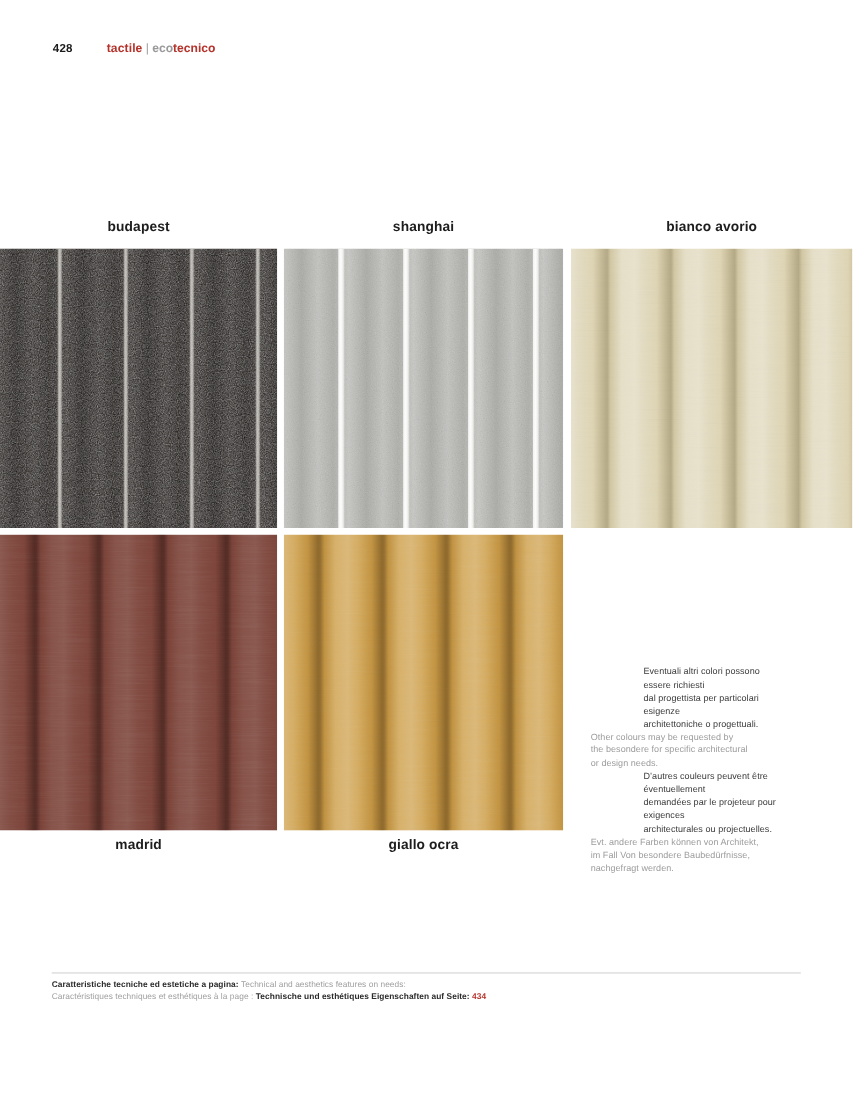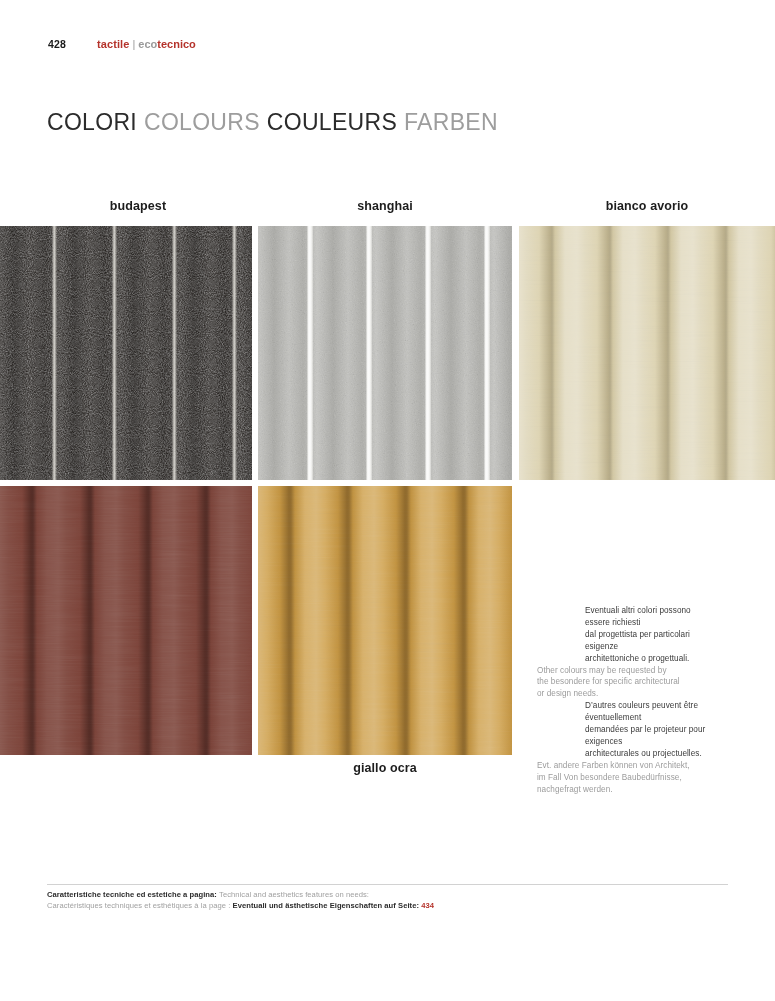--- a/index.html
+++ b/index.html
@@ -90,21 +90,21 @@
     position: absolute;
     font-size: 12.5px;
     font-weight: bold;
     color: #1d1d1d;
     letter-spacing: .1px;
     text-align: center;
     white-space: nowrap;
   }
   .label-top { top: 199px; }
   .label-bottom { top: 761px; }
-  .lab-c1 { left: 0;   width: 252px; padding-left: 12px; }
+  .lab-c1 { left: 0;   width: 252px; }
   .lab-c2 { left: 258px; width: 254px; }
   .lab-c3 { left: 519px; width: 256px; }
 
   
   .swatch {
     position: absolute;
     overflow: hidden;
   }
   .sw-r1 { top: 226px; height: 254px; }
   .sw-r2 { top: 486px; height: 269px; }
@@ -255,21 +255,20 @@
 
 <div class="page">
 
   <div class="running-head">
     <span class="folio">428</span>
     <span class="brand">
       <span class="b-tactile">tactile</span><span class="b-sep">|</span><span class="b-eco">eco</span><span class="b-tecnico">tecnico</span>
     </span>
   </div>
 
-  <h1 class="page-title"><span class="t-dark">COLORI</span><span class="sp"></span><span class="t-grey">COLOURS</span><span class="sp"></span><span class="t-dark">COULEURS</span><span class="sp"></span><span class="t-grey">FARBEN</span></h1>
 
   <div class="swatch-label label-top lab-c1">budapest</div>
   <div class="swatch-label label-top lab-c2">shanghai</div>
   <div class="swatch-label label-top lab-c3">bianco avorio</div>
 
   <div class="swatch sw-r1 sw-c1">
     <div class="tex tex-budapest">
       <div class="grain">
         <svg width="100%" height="100%" preserveAspectRatio="none" viewBox="0 0 252 254">
           <filter id="fBudapest" x="0" y="0" width="100%" height="100%">
@@ -367,36 +366,37 @@
                 <feFuncA type="linear" slope="0.4" intercept="-0.12"></feFuncA>
               </feComponentTransfer>
           </filter>
           <rect width="254" height="269" filter="url(#fOcra)" opacity="0.26"></rect>
         </svg>
       </div>
       <div class="ribs"></div>
     </div>
   </div>
 
+  <div class="swatch-label label-bottom lab-c1">madrid</div>
   <div class="swatch-label label-bottom lab-c2">giallo ocra</div>
 
   <div class="note">
     <p class="n-dark">Eventuali altri colori possono essere richiesti</p>
     <p class="n-dark">dal progettista per particolari esigenze</p>
     <p class="n-dark">architettoniche o progettuali.</p>
     <p class="n-grey">Other colours may be requested by</p>
     <p class="n-grey">the besondere for specific architectural</p>
     <p class="n-grey">or design needs.</p>
     <p class="n-dark">D’autres couleurs peuvent être éventuellement</p>
     <p class="n-dark">demandées par le projeteur pour exigences</p>
     <p class="n-dark">architecturales ou projectuelles.</p>
     <p class="n-grey">Evt. andere Farben können von Architekt,</p>
     <p class="n-grey">im Fall Von besondere Baubedürfnisse,</p>
     <p class="n-grey">nachgefragt werden.</p>
   </div>
 
   <div class="footer-rule"></div>
   <div class="footer">
     <p><span class="f-dark">Caratteristiche tecniche ed estetiche a pagina:</span>&nbsp;<span class="f-grey">Technical and aesthetics features on needs:</span></p>
-    <p><span class="f-grey">Caractéristiques techniques et esthétiques à la page :</span>&nbsp;<span class="f-dark">Eventuali und ästhetische Eigenschaften auf Seite:</span>&nbsp;<span class="f-red">434</span></p>
+    <p><span class="f-grey">Caractéristiques techniques et esthétiques à la page :</span>&nbsp;<span class="f-dark">Technische und esthétiques Eigenschaften auf Seite:</span>&nbsp;<span class="f-red">434</span></p>
   </div>
 
 </div>
 
 </body></html>

